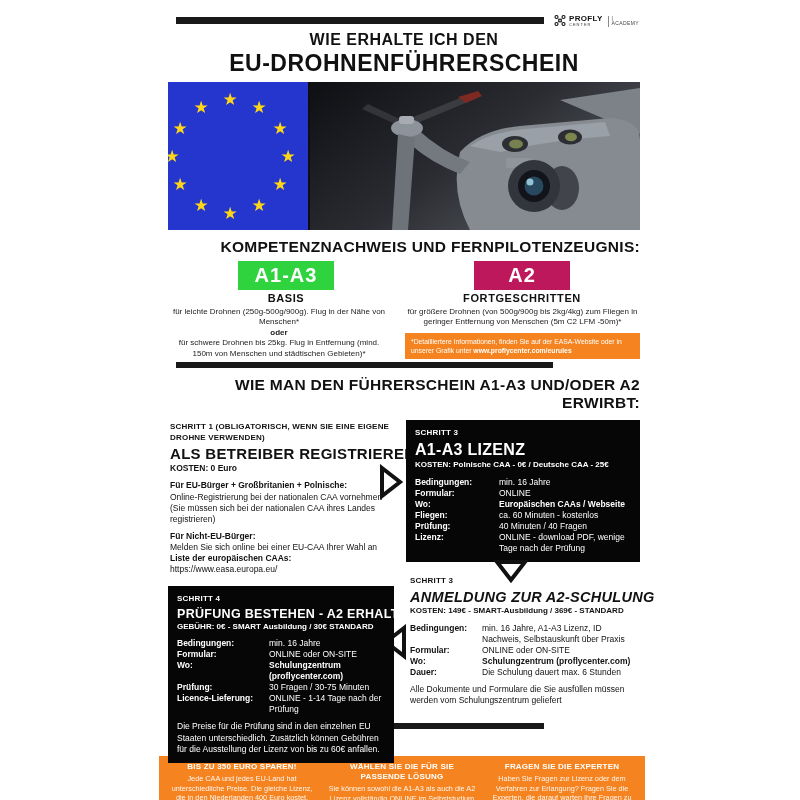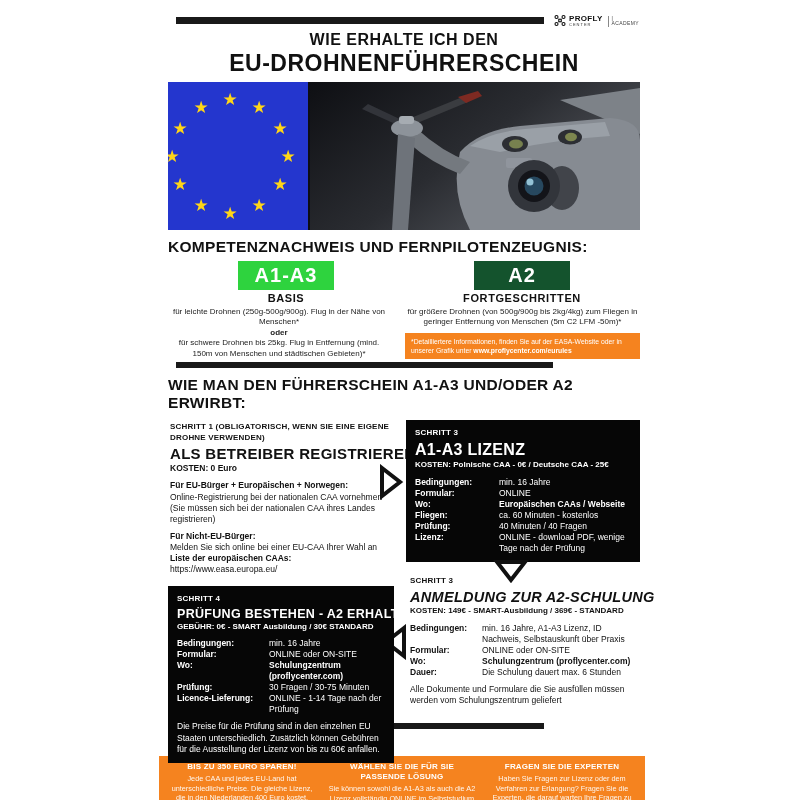--- a/index.html
+++ b/index.html
@@ -18,21 +18,21 @@
   .title2{text-align:center;font-size:23px;font-weight:bold;letter-spacing:.5px;margin-top:1px;}
 
   
   .hero{display:flex;height:148px;margin-top:5px;}
   .flag{position:relative;width:142px;background:#2436ce;overflow:hidden;border-right:2px solid #0d0d12;}
   .flag .star{position:absolute;color:#ffd617;font-size:17px;line-height:1;transform:translate(-50%,-50%);}
   .drone-scene{flex:1;position:relative;overflow:hidden;}
   .drone-scene svg{display:block;width:100%;height:100%;}
 
   
-  .sec-heading{text-align:left;font-size:15.5px;font-weight:bold;letter-spacing:.3px;margin-top:8px;}
+  .sec-heading{text-align:right;font-size:15.5px;font-weight:bold;letter-spacing:.3px;margin-top:8px;}
   .badges{display:grid;grid-template-columns:1fr 1fr;margin-top:5px;}
   .badge-col{text-align:center;}
   .badge{display:inline-block;min-width:96px;padding:3px 10px;color:#fff;font-size:20px;font-weight:bold;letter-spacing:1px;}
   .badge-label{font-size:11px;font-weight:bold;letter-spacing:.6px;margin-top:2px;}
   .desc-row{display:grid;grid-template-columns:222px 235px;column-gap:15px;margin-top:3px;}
   .desc{font-size:8px;line-height:1.3;text-align:center;color:#222;}
   .desc .oder{font-weight:bold;}
   .note-box{margin-top:5px;background:#f5831f;color:#fff;font-size:6.8px;line-height:1.35;padding:4px 6px;text-align:left;}
   .note-box .nb-link{font-weight:bold;}
   .bar{height:6px;background:#191919;}
@@ -154,21 +154,21 @@
     </div>
   </div>
 
   <div class="sec-heading">KOMPETENZNACHWEIS UND FERNPILOTENZEUGNIS:</div>
   <div class="badges">
     <div class="badge-col">
       <span class="badge" style="background:#2ed33e">A1-A3</span>
       <div class="badge-label">BASIS</div>
     </div>
     <div class="badge-col">
-      <span class="badge" style="background:#14532d">A2</span>
+      <span class="badge" style="background:#be185d">A2</span>
       <div class="badge-label">FORTGESCHRITTEN</div>
     </div>
   </div>
   <div class="desc-row">
     <div class="desc">
       <div>für leichte Drohnen (250g-500g/900g). Flug in der Nähe von Menschen*</div>
       <div class="oder">oder</div>
       <div>für schwere Drohnen bis 25kg. Flug in Entfernung (mind. 150m von Menschen und städtischen Gebieten)*</div>
     </div>
     <div class="desc">
@@ -178,21 +178,21 @@
   </div>
   <div class="bar bar-mid"></div>
 
   <div class="sec-heading">WIE MAN DEN FÜHRERSCHEIN A1-A3 UND/ODER A2 ERWIRBT:</div>
   <div class="steps">
 
     <div class="step" id="step1">
       <div class="kicker">SCHRITT 1 (OBLIGATORISCH, WENN SIE EINE EIGENE DROHNE VERWENDEN)</div>
       <div class="stitle">ALS BETREIBER REGISTRIEREN</div>
       <div class="scost">KOSTEN: 0 Euro</div>
-      <p class="plabel">Für EU-Bürger + Europäischen + Norwegen:</p>
+      <p class="plabel">Für EU-Bürger + Großbritanien + Polnische:</p>
       <p style="margin-top:0">Online-Registrierung bei der nationalen CAA vornehmen (Sie müssen sich bei der nationalen CAA ihres Landes registrieren)</p>
       <p class="plabel">Für Nicht-EU-Bürger:</p>
       <p style="margin-top:0">Melden Sie sich online bei einer EU-CAA Ihrer Wahl an</p>
       <p style="margin-top:0"><span class="plabel">Liste der europäischen CAAs:</span><span> https://www.easa.europa.eu/</span></p>
     </div>
 
     <div class="step blackbox" id="step3a">
       <div class="kicker">SCHRITT 3</div>
       <div class="stitle">A1-A3 LIZENZ</div>
       <div class="scost">KOSTEN: Polnische CAA - 0€ / Deutsche CAA - 25€</div>

